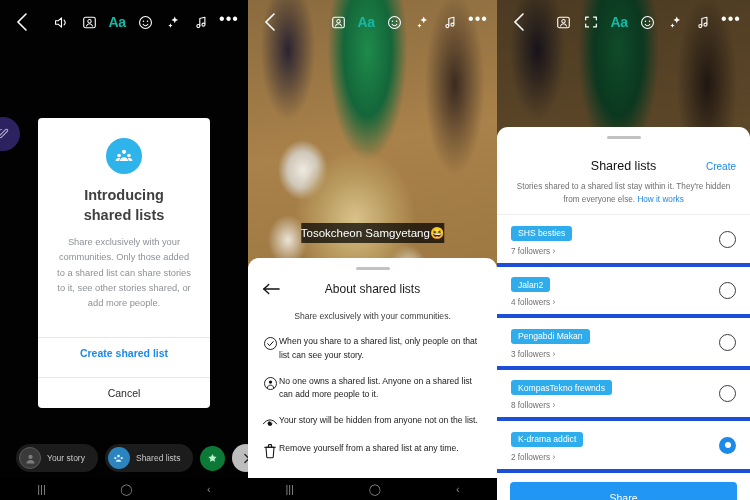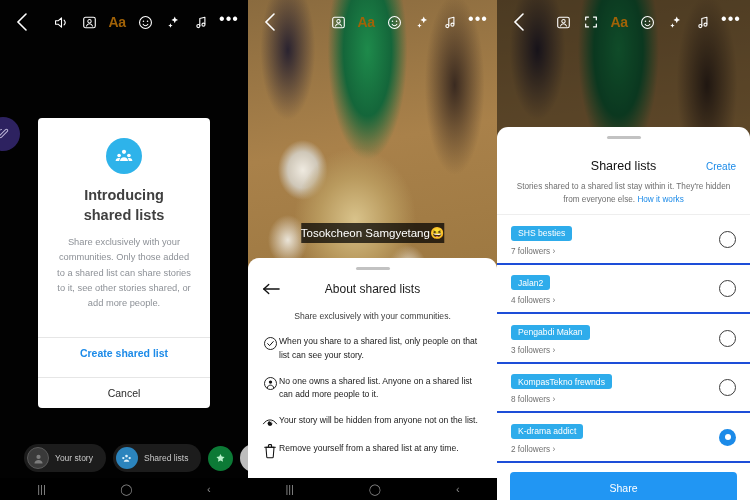--- a/index.html
+++ b/index.html
@@ -46,21 +46,21 @@
     padding: 0 6px; z-index: 6;
   }
   .tb-back { width: 30px; height: 30px; display:flex; align-items:center; justify-content:center; flex:none; }
   .tb-spacer { flex: 1; }
   .tb-ico {
     width: 26px; height: 26px; flex:none;
     display: flex; align-items: center; justify-content: center;
     color: #fff;
   }
   .tb-ico svg { display:block; }
-  .aa { font-size: 14px; font-weight: 700; color:#a16207; letter-spacing:-0.5px; }
+  .aa { font-size: 14px; font-weight: 700; color:#14b8a6; letter-spacing:-0.5px; }
   .dots { letter-spacing: 1px; font-size: 16px; color: #fff; line-height: 0; padding-bottom:6px;}
 
   
   .p1 .badge-left {
     position: absolute; left: -14px; top: 117px;
     width: 34px; height: 34px; border-radius: 50%;
     background: #2d2260; display:flex; align-items:center; justify-content:center;
     z-index: 4;
   }
   .dialog {
@@ -78,21 +78,21 @@
   .dlg-desc { margin-top: 10px; font-size: 9.3px; color: #8d9197; line-height: 1.65; }
   .dlg-btn {
     border-top: 1px solid #e6e6e6; padding: 9px 0;
     font-size: 10.5px; font-weight: 700; color: #1b8ae8; margin-top: 9px;
   }
   .dlg-btn.cancel { color: #2a2a2a; font-weight: 400; font-size: 10.5px; }
 
   
   .chipbar {
     position: absolute; left: 0; right: 0; bottom: 26px; height: 32px;
-    display: flex; align-items: center; gap: 7px; padding: 0 24px; z-index: 5;
+    display: flex; align-items: center; gap: 7px; padding: 0 16px; z-index: 5;
   }
   .chip {
     display: flex; align-items: center; gap: 6px;
     background: #1c1c1c; border-radius: 16px; height: 28px;
     padding: 0 13px 0 3px;
   }
   .chip-av { width: 22px; height: 22px; border-radius: 50%; flex:none;
              display:flex; align-items:center; justify-content:center; }
   .chip-av.story { background:#3a3a3a; border:1px solid #5a5a5a; }
   .chip-av.list { background:#2b84bd; }
@@ -152,21 +152,21 @@
   }
   .sl-title { flex:1; text-align:center; font-size: 12.5px; color:#111; padding-left: 30px; }
   .sl-create { font-size: 10px; color:#1b8ae8; white-space: nowrap; }
   .sl-desc {
     padding: 8px 13px 0; font-size: 8.2px; color:#6f6f6f; text-align:center; line-height:1.55;
   }
   .sl-desc a { color:#1b8ae8; text-decoration: none; }
   .sl-list { margin-top: 8px; }
   .sl-row {
     display:flex; align-items:center; padding: 7px 14px;
-    border-bottom: 2px solid #1d4ed8; min-height: 48px;
+    border-bottom: 4px solid #1d4ed8; min-height: 48px;
   }
   .sl-row:first-child { border-top: 1px solid #eeeeee; }
   .sl-info { flex: 1; }
   .sl-pill {
     display:inline-block; background:#2eaceb; color:#fff;
     font-size: 8.6px; padding: 2.5px 7px; border-radius: 3px;
   }
   .sl-followers { margin-top: 6px; font-size: 8.2px; color:#6f6f6f; }
   .radio { width: 17px; height: 17px; border-radius:50%; border: 1.6px solid #3c3c3c; flex:none; }
   .radio.on {

